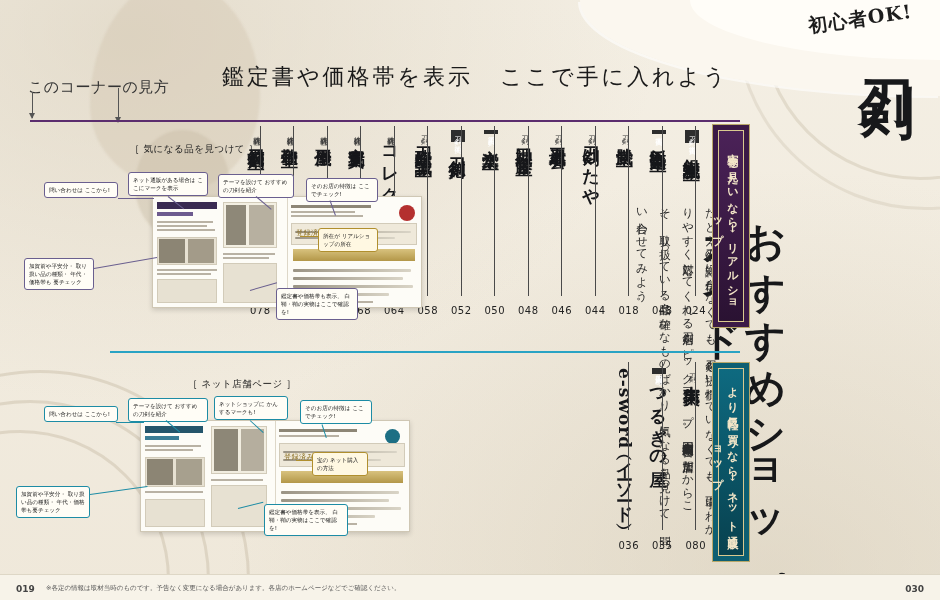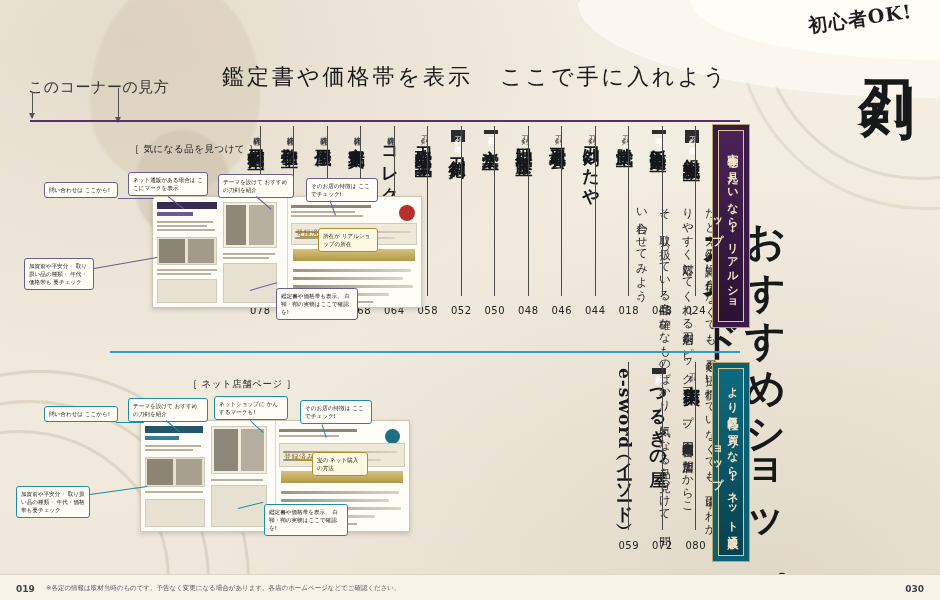--- a/index.html
+++ b/index.html
@@ -319,24 +319,24 @@
     <div class="shop" style="right: 671.5px; top: 130px;"><span class="kind plain">株式会社</span><span class="name">筑前刀剣堂</span></div>
     <div class="shop" style="right: 679.5px; top: 126px; width: 1px; height: 170px; background: rgb(74, 74, 74);"></div>
     <div style="position: absolute; right: 669.5px; top: 305px; font-family: &quot;DejaVu Sans&quot;, sans-serif; font-size: 10px; color: rgb(34, 34, 34); letter-spacing: 0.5px;">078</div>
   </div>
 <div id="shoplist-net">
     <div class="shop" style="right: 236px; top: 368px;"><span class="kind plain">刀剣</span><span class="name">大東美術</span></div>
     <div class="shop" style="right: 244px; top: 362px; width: 1px; height: 168px; background: rgb(74, 74, 74);"></div>
     <div style="position: absolute; right: 234px; top: 540px; font-family: &quot;DejaVu Sans&quot;, sans-serif; font-size: 10px; color: rgb(34, 34, 34); letter-spacing: 0.5px;">080</div>
     <div class="shop" style="right: 269.5px; top: 368px;"><span class="kind">美術日本刀専門</span><span class="name">つるぎの屋</span></div>
     <div class="shop" style="right: 277.5px; top: 362px; width: 1px; height: 168px; background: rgb(74, 74, 74);"></div>
-    <div style="position: absolute; right: 267.5px; top: 540px; font-family: &quot;DejaVu Sans&quot;, sans-serif; font-size: 10px; color: rgb(34, 34, 34); letter-spacing: 0.5px;">072</div>
+    <div style="position: absolute; right: 267.5px; top: 540px; font-family: &quot;DejaVu Sans&quot;, sans-serif; font-size: 10px; color: rgb(34, 34, 34); letter-spacing: 0.5px;">035</div>
     <div class="shop" style="right: 303px; top: 368px;"><span class="name">e-sword（イーソード）</span></div>
     <div class="shop" style="right: 311px; top: 362px; width: 1px; height: 168px; background: rgb(74, 74, 74);"></div>
-    <div style="position: absolute; right: 301px; top: 540px; font-family: &quot;DejaVu Sans&quot;, sans-serif; font-size: 10px; color: rgb(34, 34, 34); letter-spacing: 0.5px;">059</div>
+    <div style="position: absolute; right: 301px; top: 540px; font-family: &quot;DejaVu Sans&quot;, sans-serif; font-size: 10px; color: rgb(34, 34, 34); letter-spacing: 0.5px;">036</div>
   </div>
 
 <div class="spread" id="spread-real">
   <div class="mid"></div>
   <div class="bar" style="left:4px; top:5px; width:60px; height:7px;"></div>
   <div class="bar" style="left:4px; top:15px; width:36px; height:4px; background:#6d5b8f;"></div>
   <div class="txt" style="left:4px; top:24px; width:56px;"></div>
   <div class="txt" style="left:4px; top:28px; width:50px;"></div>
   <div class="txt" style="left:4px; top:32px; width:58px;"></div>
   <div class="blk" style="left:4px; top:40px; width:60px; height:28px;"></div>

